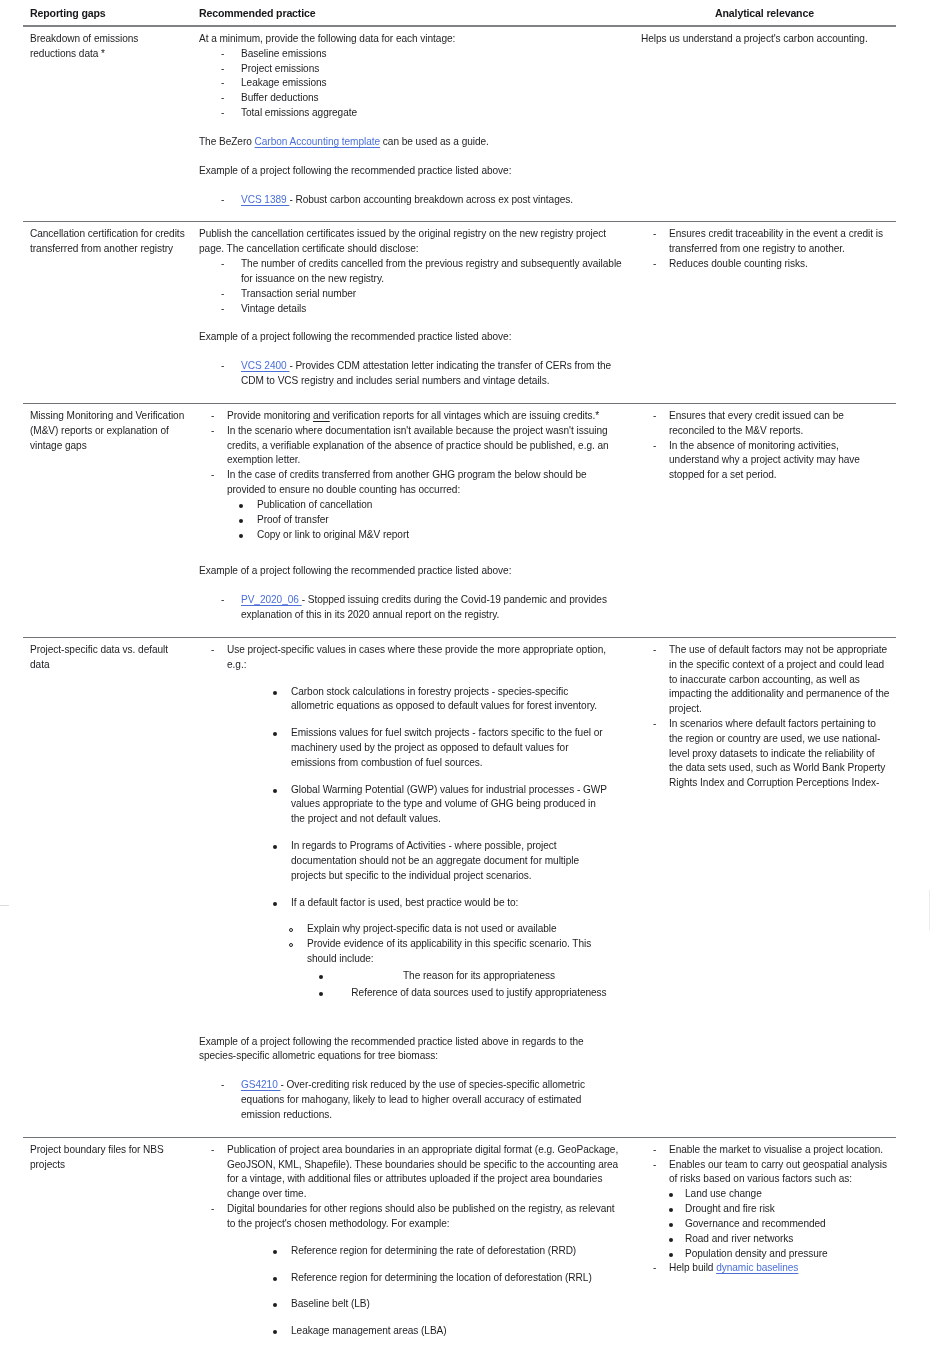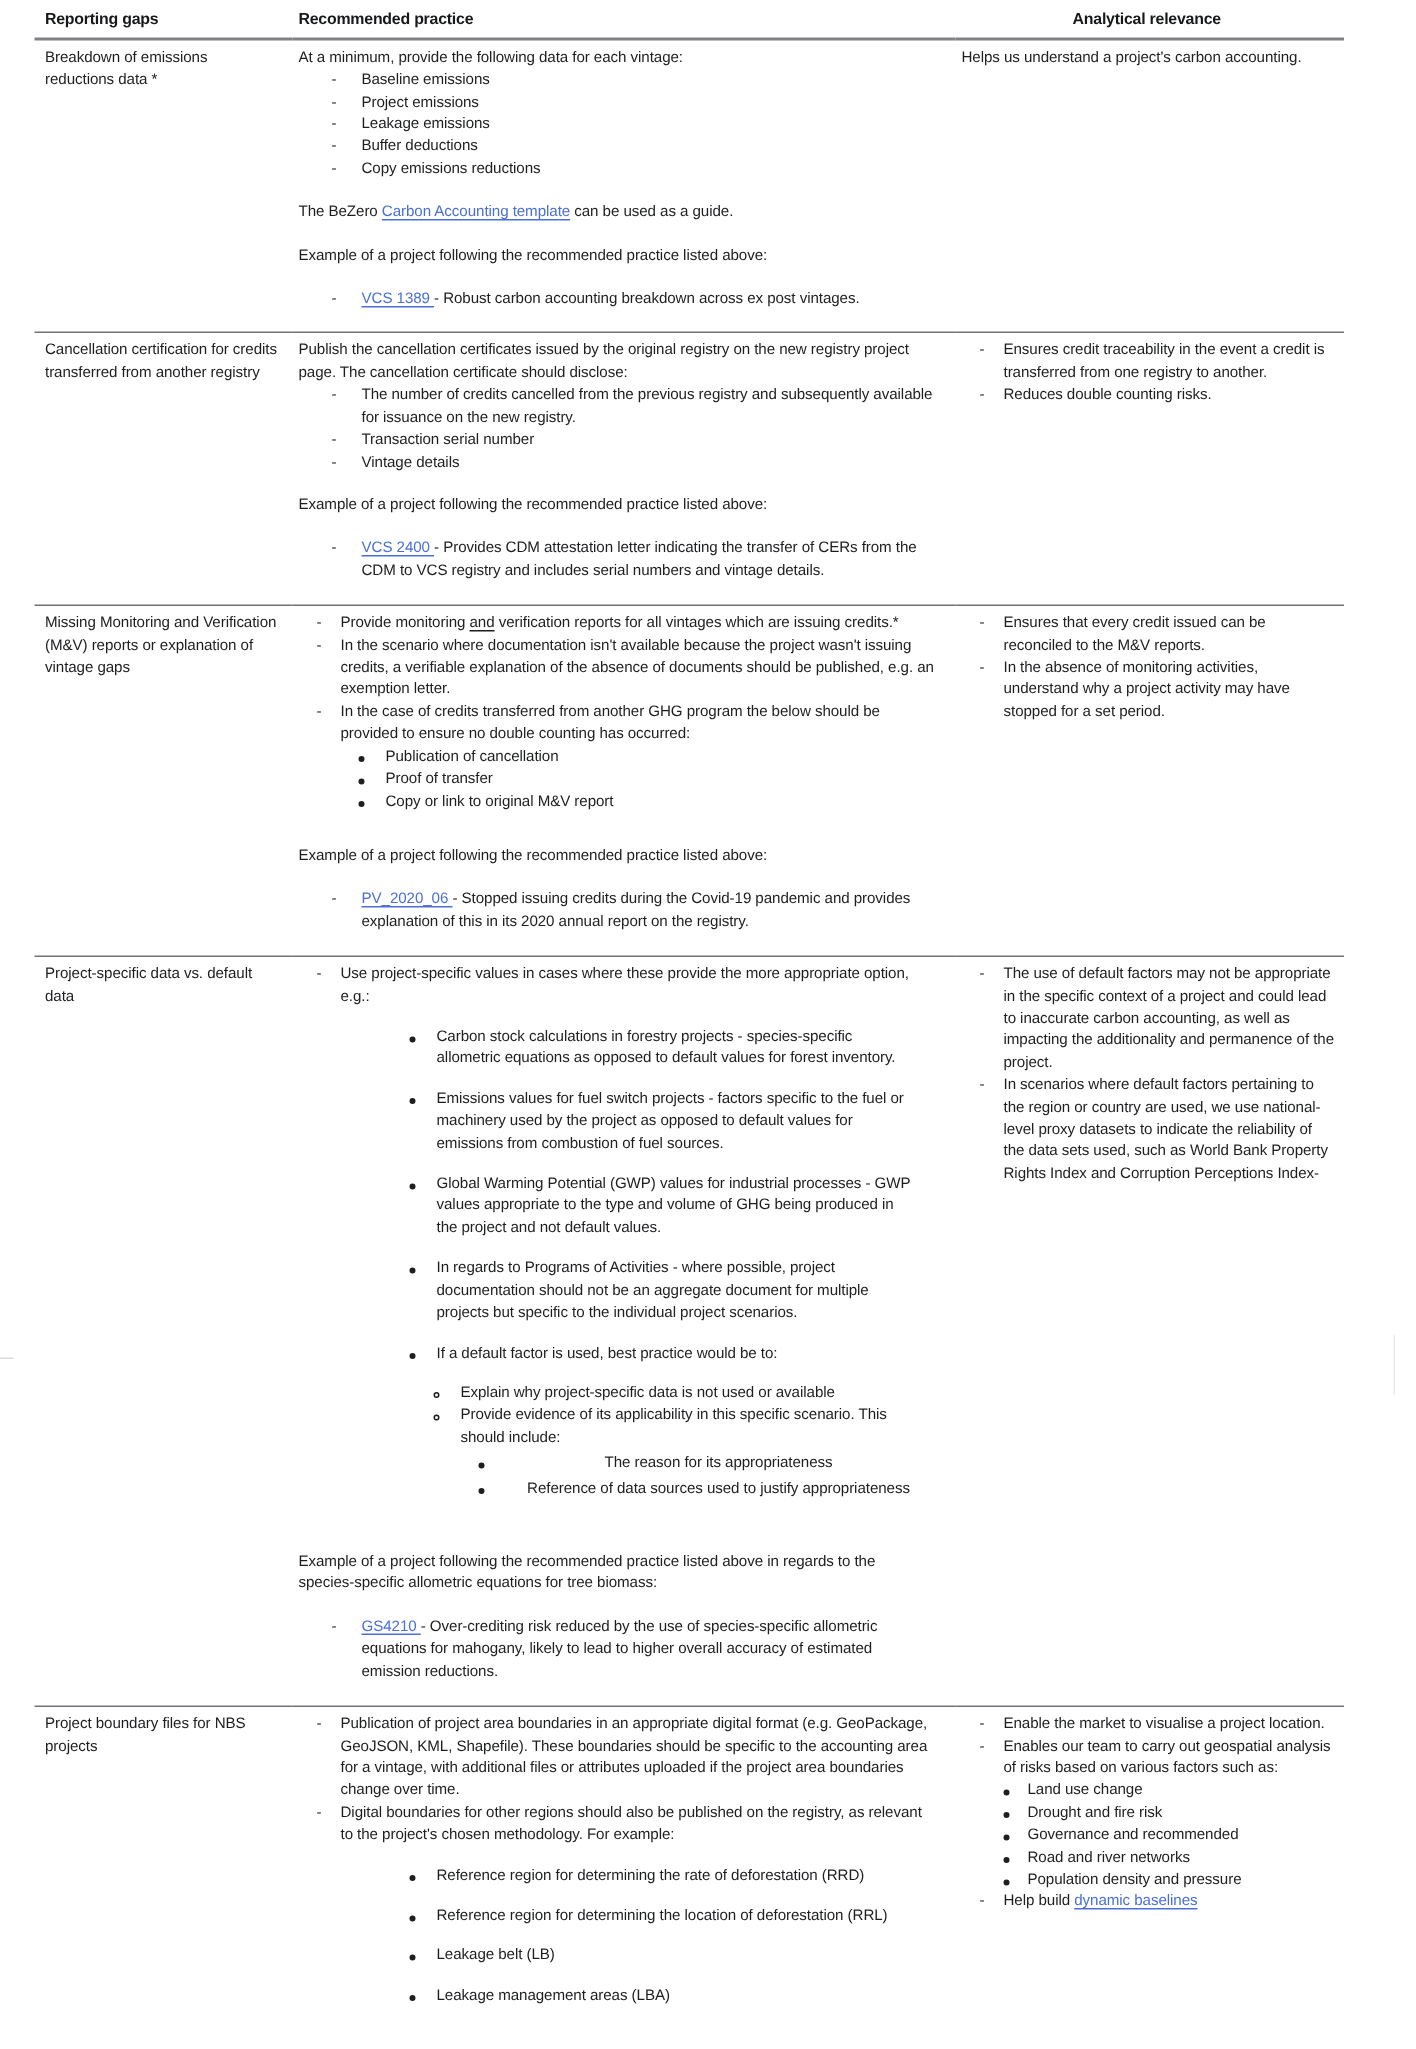--- a/index.html
+++ b/index.html
@@ -239,21 +239,21 @@
           <td class="c-gap">
             <p class="para">Breakdown of emissions reductions data *</p>
           </td>
           <td class="c-prac">
             <p class="para">At a minimum, provide the following data for each vintage:</p>
             <ul class="lv dash">
               <li>Baseline emissions</li>
               <li>Project emissions</li>
               <li>Leakage emissions</li>
               <li>Buffer deductions</li>
-              <li>Copy emissions reductions</li>
+              <li>Total emissions aggregate</li>
             </ul>
             <div class="spacer-md"></div>
             <p class="para"><span>The BeZero </span><a class="doclink" href="#">Carbon Accounting template</a><span> can be used as a guide.</span></p>
             <div class="spacer-md"></div>
             <p class="para">Example of a project following the recommended practice listed above:</p>
             <div class="spacer-md"></div>
             <ul class="lv dash">
               <li><a class="doclink" href="#">VCS 1389 </a><span>- Robust carbon accounting breakdown across ex post vintages.</span></li>
             </ul>
           </td>
@@ -288,21 +288,21 @@
           </td>
         </tr>
 
         <tr>
           <td class="c-gap">
             <p class="para">Missing Monitoring and Verification (M&amp;V) reports or explanation of vintage gaps</p>
           </td>
           <td class="c-prac">
             <ul class="lv dash-flush">
               <li><span>Provide monitoring </span><span class="uline">and</span><span> verification reports for all vintages which are issuing credits.*</span></li>
-              <li>In the scenario where documentation isn't available because the project wasn't issuing credits, a verifiable explanation of the absence of documents should be published, e.g. an exemption letter.</li>
+              <li>In the scenario where documentation isn't available because the project wasn't issuing credits, a verifiable explanation of the absence of practice should be published, e.g. an exemption letter.</li>
               <li>In the case of credits transferred from another GHG program the below should be provided to ensure no double counting has occurred:</li>
             </ul>
             <ul class="lv bullet2">
               <li>Publication of cancellation</li>
               <li>Proof of transfer</li>
               <li>Copy or link to original M&amp;V report</li>
             </ul>
             <div class="spacer-lg"></div>
             <p class="para">Example of a project following the recommended practice listed above:</p>
             <div class="spacer-md"></div>
@@ -361,21 +361,21 @@
             <p class="para">Project boundary files for NBS projects</p>
           </td>
           <td class="c-prac">
             <ul class="lv dash-flush">
               <li>Publication of project area boundaries in an appropriate digital format (e.g. GeoPackage, GeoJSON, KML, Shapefile). These boundaries should be specific to the accounting area for a vintage, with additional files or attributes uploaded if the project area boundaries change over time.</li>
               <li>Digital boundaries for other regions should also be published on the registry, as relevant to the project's chosen methodology. For example:</li>
             </ul>
             <ul class="lv bullet">
               <li>Reference region for determining the rate of deforestation (RRD)</li>
               <li>Reference region for determining the location of deforestation (RRL)</li>
-              <li>Leakage belt (LB)</li>
+              <li>Baseline belt (LB)</li>
               <li>Leakage management areas (LBA)</li>
             </ul>
             <div class="spacer-md"></div>
             <p class="para">Example of a project following the recommended practice listed above:</p>
             <div class="spacer-md"></div>
             <ul class="lv dash">
               <li><a class="doclink" href="#">VCS 2502</a><span> provides KML files for project area, leakage belt and reference region on the registry</span></li>
             </ul>
           </td>
           <td class="c-rel">

